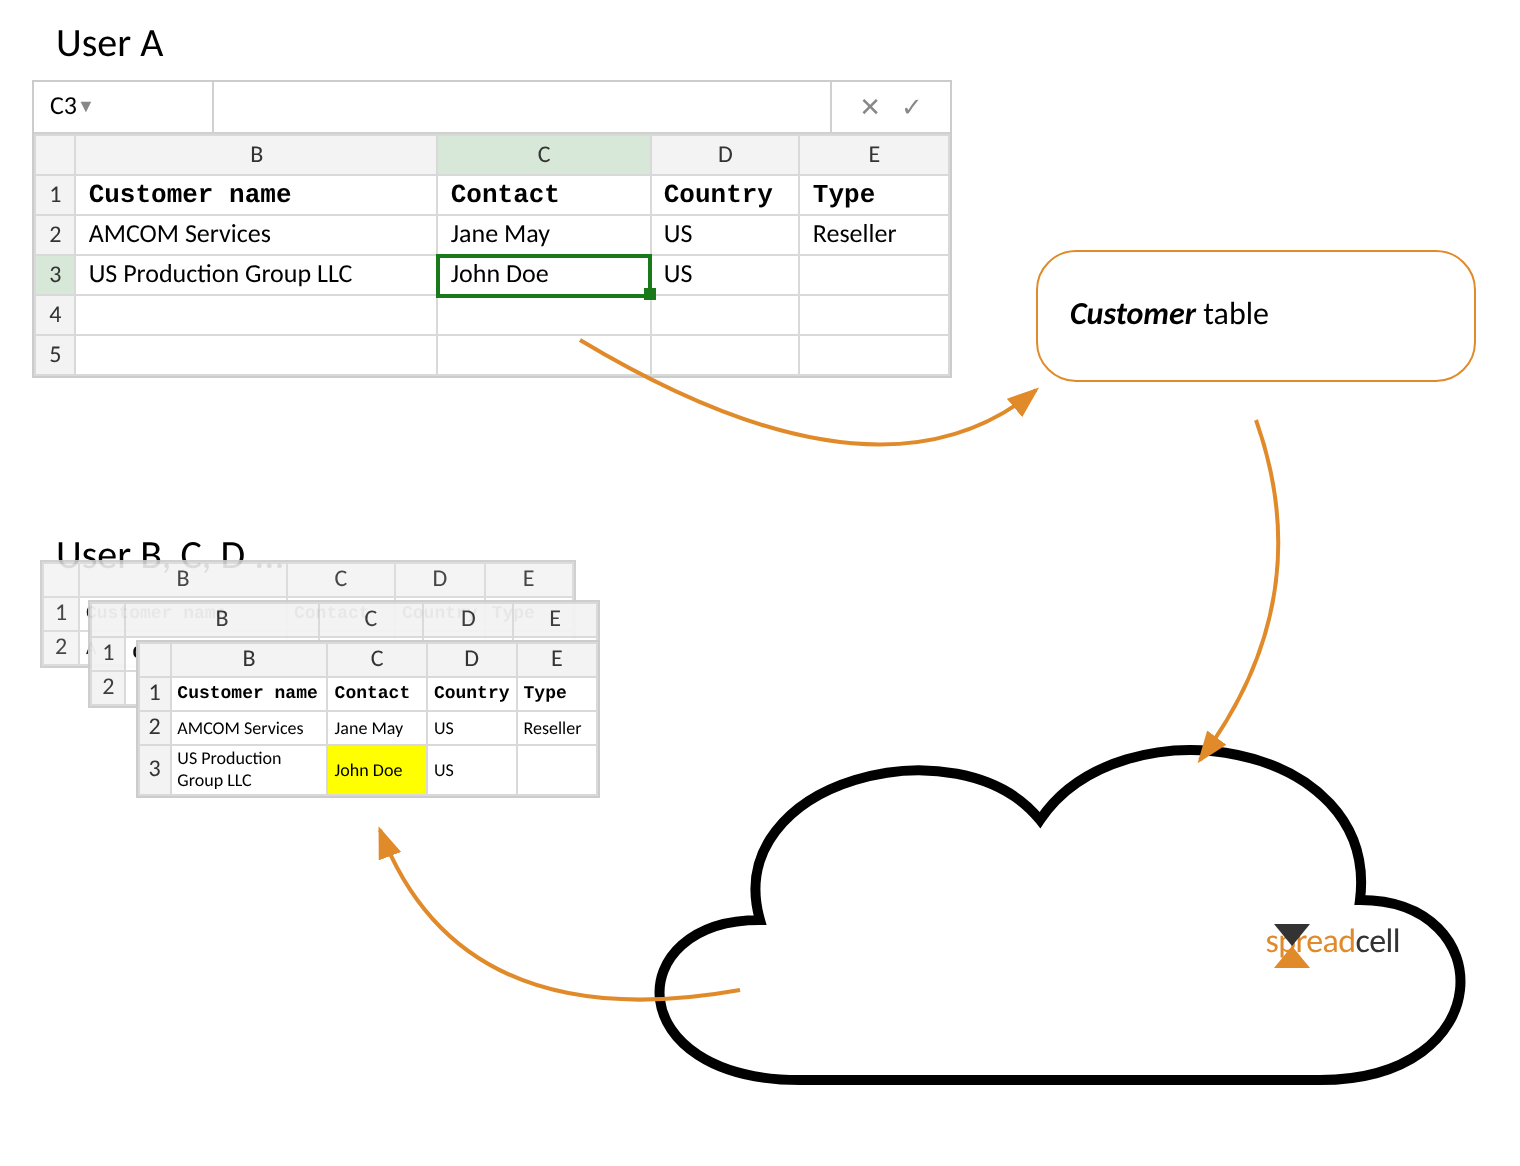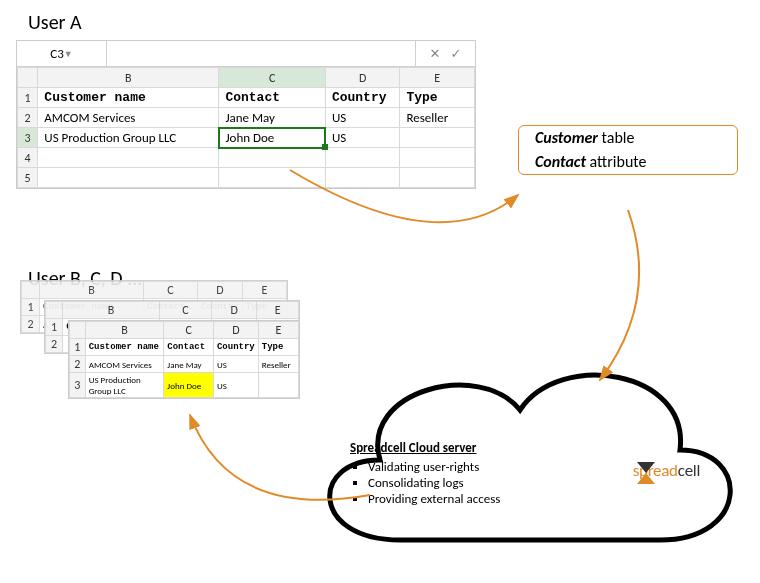--- a/index.html
+++ b/index.html
@@ -5,21 +5,21 @@
   * { box-sizing: border-box; margin: 0; padding: 0; }
   body { width: 760px; height: 583px; font-family: Calibri, Arial, sans-serif; background: #fff; position: relative; overflow: hidden; }
 
   .title { position: absolute; font-size: 20px; color: #000; }
   .title-a { left: 28px; top: 10px; }
   .title-b { left: 28px; top: 266px; }
 
   
   .sheet-a { position: absolute; left: 16px; top: 40px; width: 460px; border: 1px solid #ccc; background: #fff; font-size: 13px; }
   .namebox-row { display: flex; border-bottom: 1px solid #d0d0d0; height: 26px; }
-  .namebox { width: 90px; padding: 4px 8px; border-right: 1px solid #d0d0d0; display: flex; align-items: center; justify-content: center; }
+  .namebox { width: 90px; padding: 4px 8px; border-right: 1px solid #d0d0d0; display: flex; align-items: center; justify-content: flex-start; }
   .namebox .dd { color: #888; font-size: 9px; }
   .formula-bar { flex: 1; }
   .fx-controls { width: 60px; display: flex; align-items: center; justify-content: center; color: #888; gap: 10px; border-left: 1px solid #d0d0d0; }
 
   .grid { width: 100%; border-collapse: collapse; }
   .grid td, .grid th { border: 1px solid #d9d9d9; padding: 2px 6px; font-weight: normal; text-align: left; height: 20px; }
   .grid .colhead { background: #f3f3f3; text-align: center; font-size: 12px; color: #333; }
   .grid .rowhead { background: #f3f3f3; text-align: center; width: 18px; font-size: 12px; color: #333; }
   .grid .corner { background: #f3f3f3; width: 18px; }
   .grid .hdr { font-weight: bold; font-family: Liberation Mono, monospace; }
@@ -39,21 +39,21 @@
   .mini .col-B { width: 104px; }
   .mini .col-C { width: 54px; }
   .mini .col-D { width: 44px; }
   .mini .col-E { width: 44px; }
   .mini1 { left: 0; top: 0; opacity: 0.9; }
   .mini2 { left: 24px; top: 20px; opacity: 0.95; }
   .mini3 { left: 48px; top: 40px; }
   .highlight { background: #ffff00 !important; }
 
   
-  .callout { position: absolute; right: 22px; top: 125px; width: 220px; border: 1px solid #e08a2a; border-radius: 6px; padding: 0 16px; font-size: 16px; line-height: 1.5; background: #fff; }
+  .callout { position: absolute; right: 22px; top: 125px; width: 220px; border: 1px solid #e08a2a; border-radius: 20px; padding: 20px 16px; font-size: 16px; line-height: 1.5; background: #fff; }
   .callout b { font-style: italic; }
 
   
   .cloud { position: absolute; left: 290px; top: 320px; width: 460px; height: 250px; }
   .cloud svg { position: absolute; inset: 0; }
   .cloud-content { position: absolute; left: 60px; top: 120px; font-size: 13px; }
   .cloud-content .ct { font-weight: bold; text-decoration: underline; margin-bottom: 4px; }
   .cloud-content ul { list-style: square; padding-left: 18px; }
   .cloud-content li { margin: 1px 0; }
 
@@ -216,40 +216,31 @@
             <td>US</td>
             <td></td>
           </tr>
     </tbody>
       </table>
   </div>
 </div>
 
 <div class="callout">
   <div><b>Customer</b><span> table</span></div>
-  <div><b>Contact</b><span> attribute</span></div>
 </div>
 
 <div class="cloud">
   <svg viewBox="0 0 460 250">
     <path d="M 110 220
              C 20 220 20 140 90 140
              C 70 70 190 40 230 90
              C 270 30 400 50 390 130
              C 460 130 460 220 370 220
              Z" fill="#fff" stroke="#000" stroke-width="5"></path>
   </svg>
-  <div class="cloud-content">
-    <div class="ct">Spreadcell Cloud server</div>
-    <ul>
-      <li>Validating user-rights</li>
-      <li>Consolidating logs</li>
-      <li>Providing external access</li>
-    </ul>
-  </div>
   <div class="logo">
     <svg width="26" height="26" viewBox="0 0 26 26">
       <polygon points="4,2 22,2 13,13" fill="#333"></polygon>
       <polygon points="4,24 22,24 13,13" fill="#e08a2a"></polygon>
     </svg>
     <span class="logo-text"><span class="orange">spread</span><span>cell</span></span>
   </div>
 </div>
 
 <svg class="arrow-svg" viewBox="0 0 760 583">

